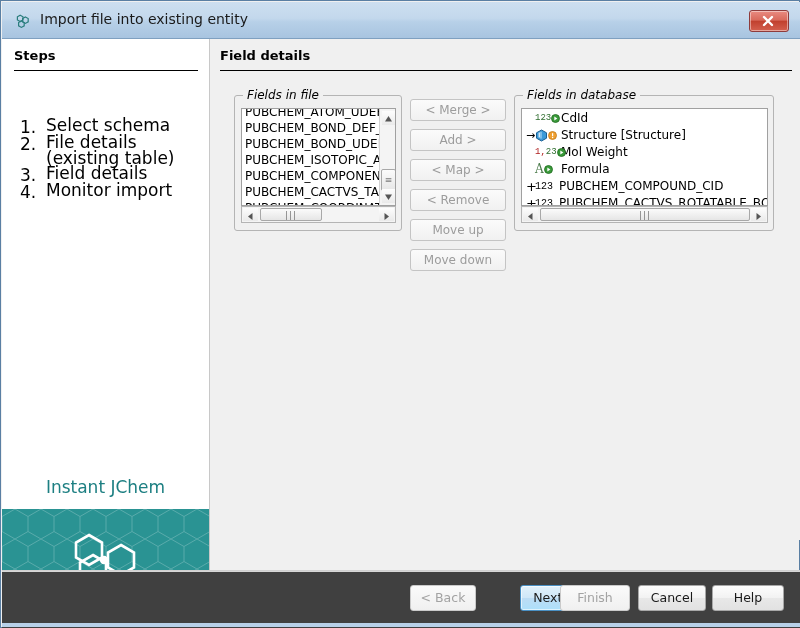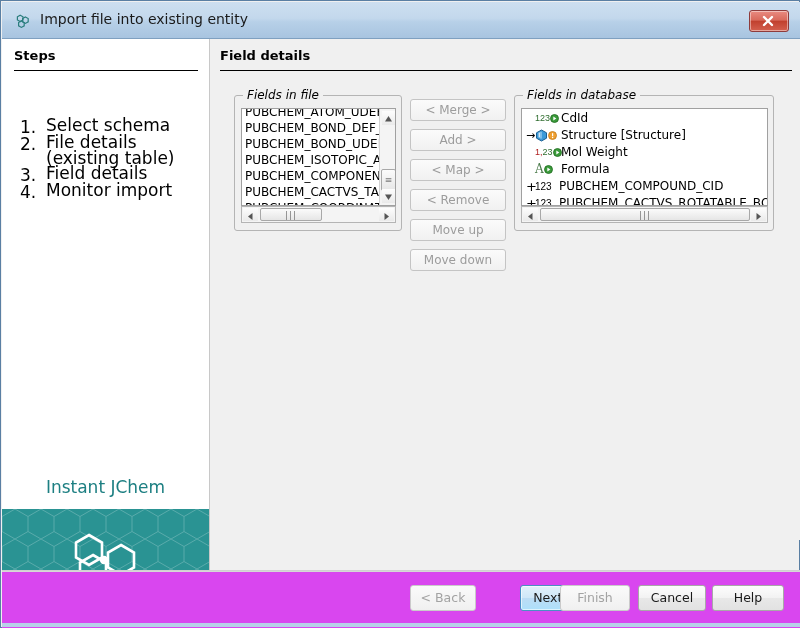--- a/index.html
+++ b/index.html
@@ -179,21 +179,21 @@
     display: inline-block; width: 26px;
     vertical-align: middle; position: relative; height: 17px;
   }
   .dbrow .ico svg { position: absolute; left: 0; top: 1px; }
   .dbrow .txt { vertical-align: middle; }
   .dbrow .plus {
     display:inline-block; width:9px; font-size: 13px; color:#000;
     vertical-align: middle; line-height: 17px;
   }
   .typ-num {
-    font-size: 9px; color: #2f6d2f; font-family: Liberation Sans, sans-serif;
+    font-size: 9px; color: #2f6d2f; font-family: Liberation Mono, monospace;
     vertical-align: middle;
   }
   .typ-num .red { color: #b02020; }
 
   
   .sb-v {
     position: absolute; right: 0; top: 0;
     width: 16px; bottom: 0;
     background: #f4f4f4;
     border-left: 1px solid #d4d4d4;
@@ -268,21 +268,21 @@
   #settings-text {
     position: absolute; left: 0; top: 128px;
     width: 100%; text-align: center;
     font-size: 13px; color: #000;
   }
 
   
   #bottombar {
     position: absolute; left: 0; top: 531px;
     width: 798px; height: 58px;
-    background: #d946ef;
+    background: #404040;
     border-top: 1px solid #d0d0d0;
   }
   #bottom-sep {
     position: absolute; left: 0; top: 0; width: 798px; height: 1px;
     background: #d7d7d7;
   }
   .btn {
     position: absolute; top: 14px;
     height: 26px;
     border: 1px solid #a8a8a8;

